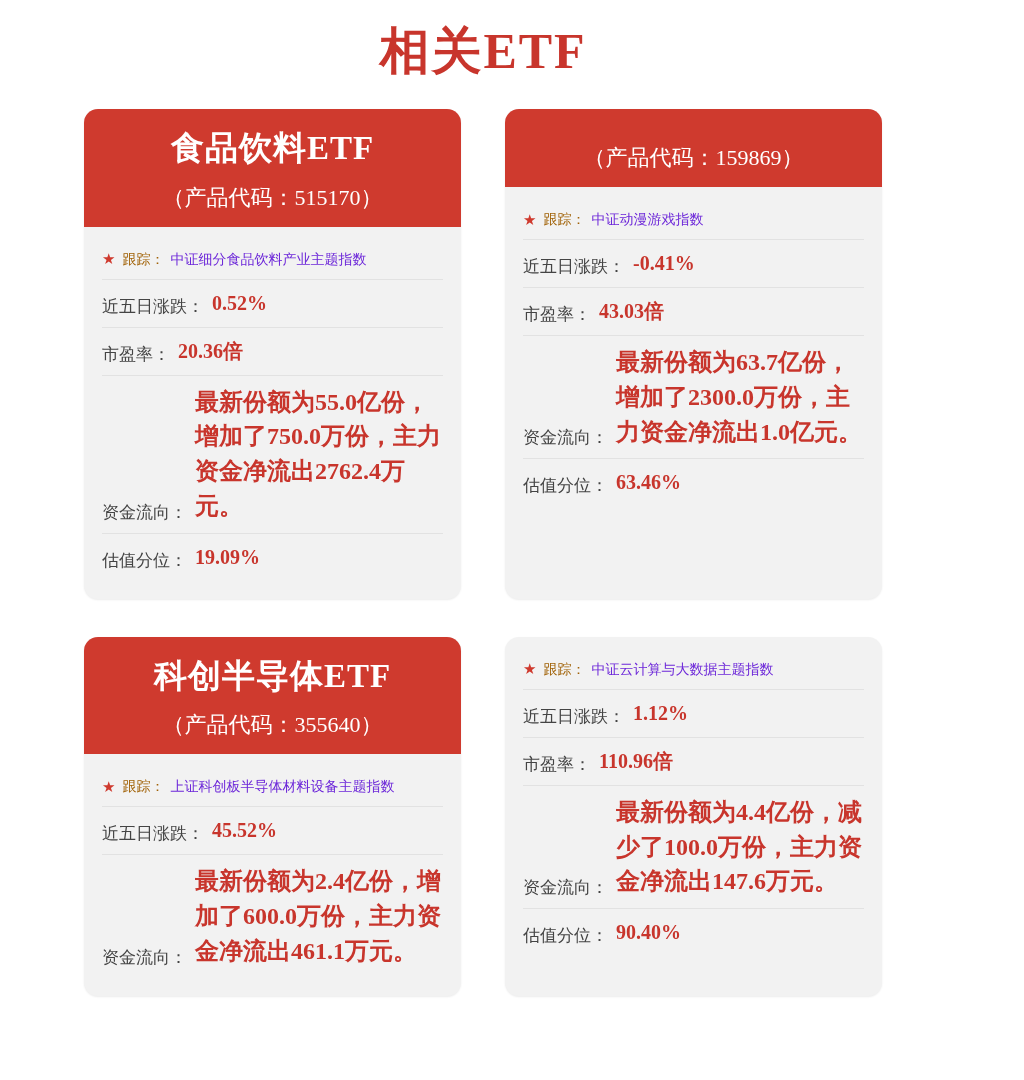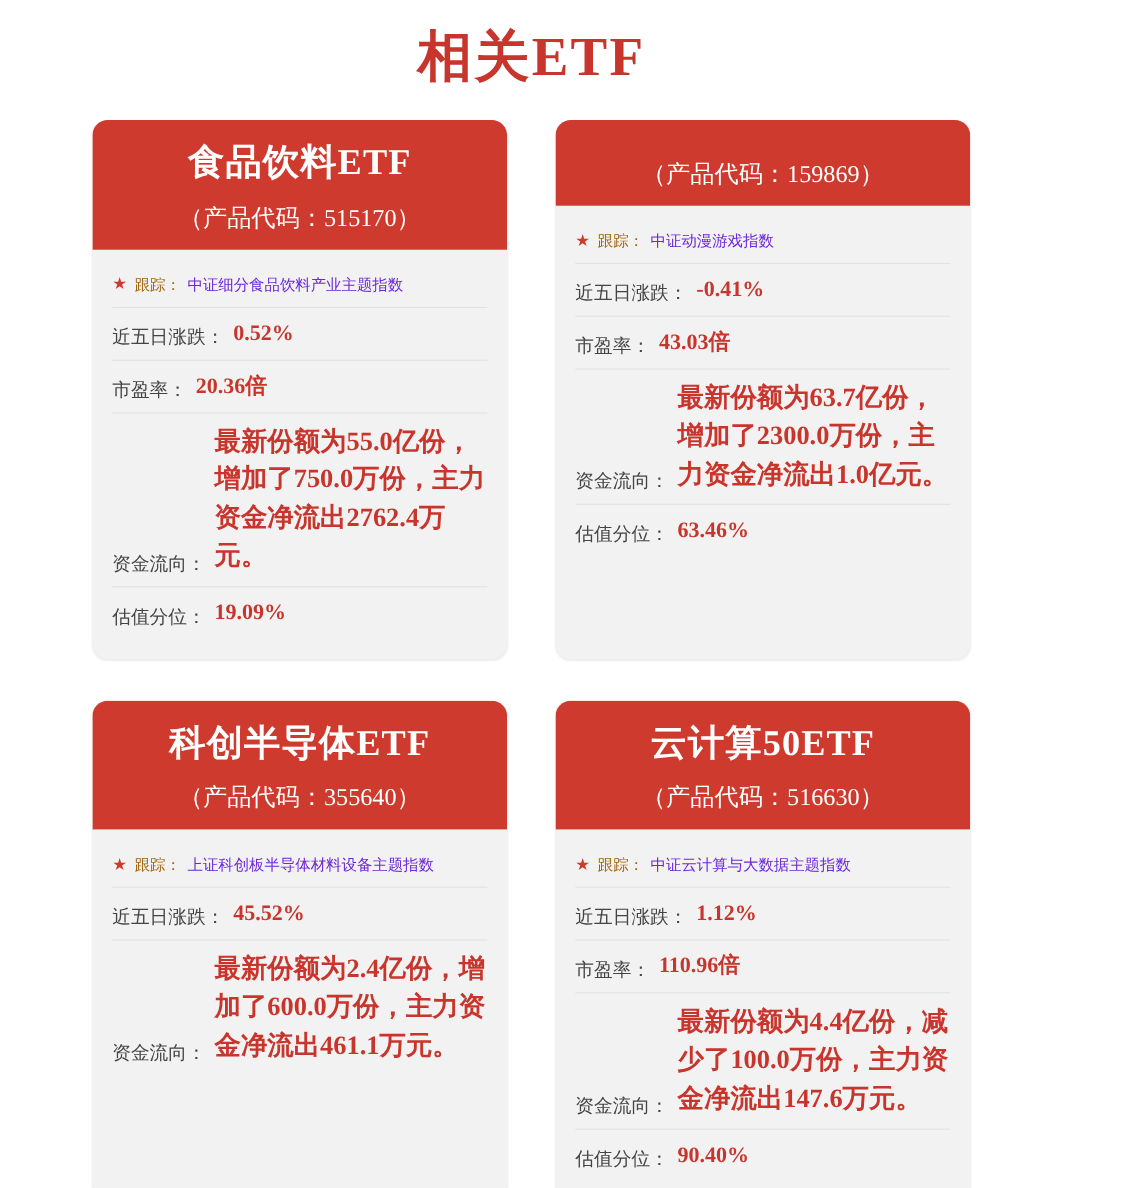--- a/index.html
+++ b/index.html
@@ -194,24 +194,20 @@
           <span class="row-value">45.52%</span>
         </div>
         <div class="row">
           <span class="row-label">资金流向：</span>
           <span class="row-value flow-value">最新份额为2.4亿份，增加了600.0万份，主力资金净流出461.1万元。</span>
         </div>
       </div>
     </div>
 
     <div class="card">
-      <div class="card-header">
-        <div class="card-name">云计算50ETF</div>
-        <div class="card-code">（产品代码：516630）</div>
-      </div>
       <div class="card-body">
         <div class="row track-row">
           <span class="star-icon">★</span>
           <span class="track-label">跟踪：</span>
           <span class="track-value">中证云计算与大数据主题指数</span>
         </div>
         <div class="row">
           <span class="row-label">近五日涨跌：</span>
           <span class="row-value">1.12%</span>
         </div>

